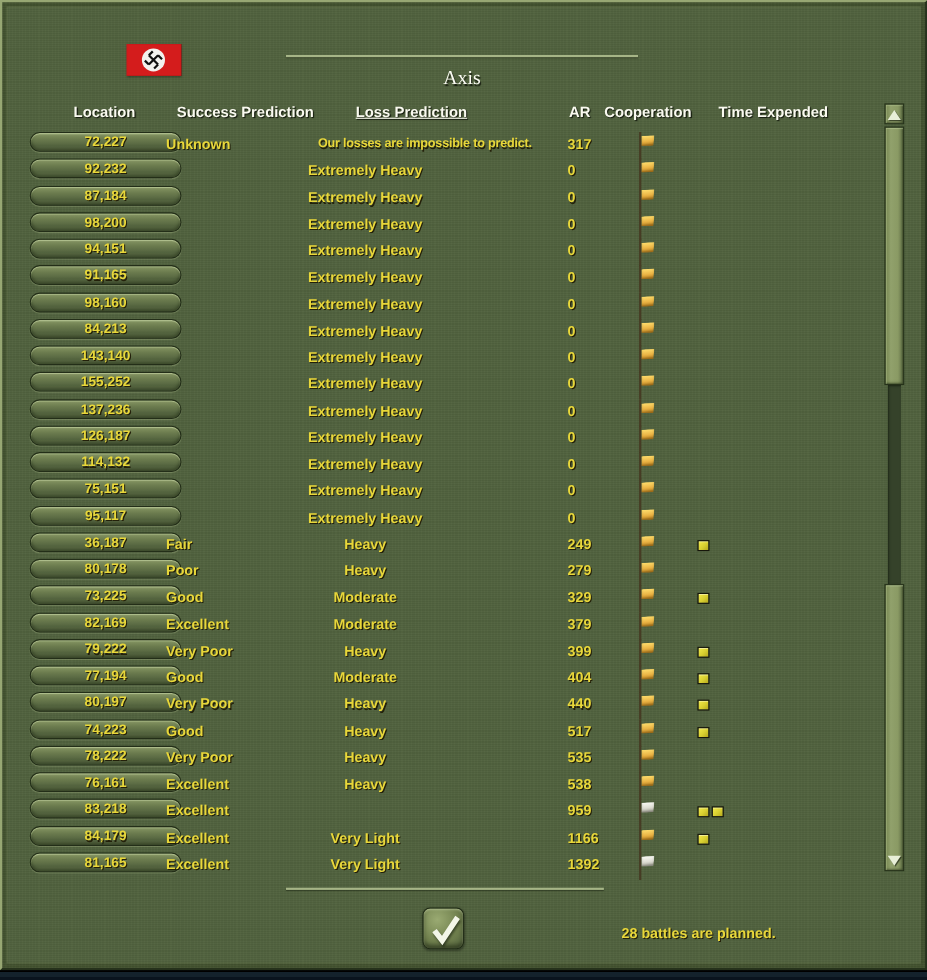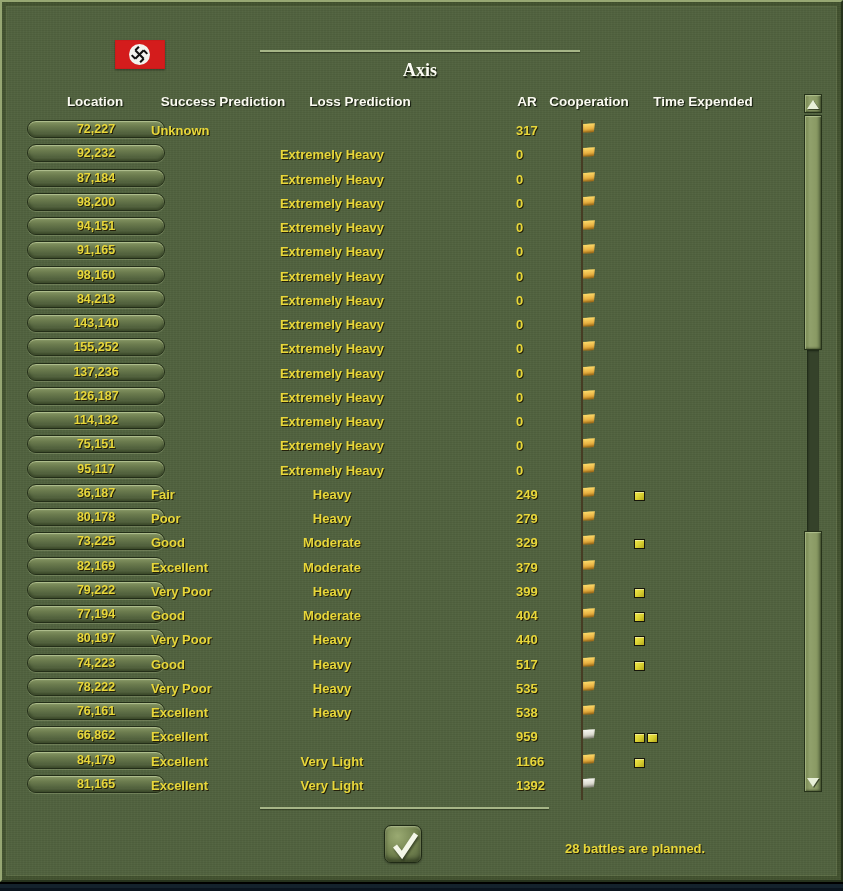--- a/index.html
+++ b/index.html
@@ -22,29 +22,29 @@
     box-shadow:0 1px 2px rgba(0,0,0,.4), inset 0 0 1px rgba(0,0,0,.4);}
   .flag .disc{position:absolute;left:14px;top:4px;width:21px;height:21px;border-radius:50%;background:#f2f2ee;}
   .flag svg{position:absolute;left:16px;top:6px;transform:rotate(45deg);}
   .title{position:absolute;left:258px;top:16px;width:320px;text-align:center;
     font-family:"Liberation Serif",serif;font-weight:bold;font-size:27px;letter-spacing:1.5px;
     color:#fcfcf4;text-shadow:2px 2px 1px rgba(8,12,4,.85);white-space:nowrap;}
   .rule{position:absolute;height:2px;background:#a6b587;box-shadow:0 1px 1px rgba(20,28,12,.5);}
   .rule.top{left:258px;top:48px;width:320px;}
   .rule.bottom{left:258px;top:805px;width:289px;}
   .subtitle{position:absolute;left:258px;top:58px;width:320px;text-align:center;
-    font-family:"Liberation Serif",serif;font-weight:bold;font-size:18px;
+    font-family:"Liberation Serif",serif;font-weight:normal;font-size:18px;
     color:#fcfcf4;text-shadow:1px 2px 1px rgba(8,12,4,.85);}
 
   
   .colhead{position:absolute;top:92px;height:16px;text-align:center;
     font-size:13.5px;font-weight:bold;color:#fafaf0;text-shadow:1px 1px 1px rgba(10,14,6,.9);white-space:nowrap;}
   .ch-location{left:43px;width:100px;}
   .ch-success{left:146px;width:150px;}
-  .ch-loss{left:283px;width:150px;}
+  .ch-loss{left:297px;width:150px;text-decoration:underline;}
   .ch-ar{left:509px;width:32px;}
   .ch-coop{left:537px;width:100px;}
   .ch-time{left:650px;width:102px;}
 
   
   #rows{position:absolute;left:0;top:118px;width:843px;height:682px;}
   .row{position:absolute;left:0;width:843px;height:25px;}
   .cell{position:absolute;top:2px;font-size:13px;font-weight:bold;line-height:18px;
     color:#e8d73a;text-shadow:1px 1px 0 #23200a;white-space:nowrap;}
   .pill{position:absolute;left:25px;top:0;width:138px;height:18px;border-radius:10px;
@@ -117,20 +117,21 @@
     <div class="colhead ch-success">Success Prediction</div>
     <div class="colhead ch-loss">Loss Prediction</div>
     <div class="colhead ch-ar">AR</div>
     <div class="colhead ch-coop">Cooperation</div>
     <div class="colhead ch-time">Time Expended</div>
 
     <div id="rows">
         <div class="row" style="top: 0px;">
     <button class="pill">72,227</button>
     <div class="cell success">Unknown</div>
+    <div class="cell loss long">Our losses are impossible to predict.</div>
     <div class="cell ar">317</div>
     <div class="coopflag flag-gold">
       <div class="pole"></div>
       <div class="banner"></div>
     </div>
     <div class="squares"></div>
   </div>
         <div class="row" style="top: 24.25px;">
     <button class="pill">92,232</button>
     <div class="cell success"></div>
@@ -401,21 +402,21 @@
     <div class="cell success">Excellent</div>
     <div class="cell loss">Heavy</div>
     <div class="cell ar">538</div>
     <div class="coopflag flag-gold">
       <div class="pole"></div>
       <div class="banner"></div>
     </div>
     <div class="squares"></div>
   </div>
         <div class="row" style="top: 606.25px;">
-    <button class="pill">66,862</button>
+    <button class="pill">83,218</button>
     <div class="cell success">Excellent</div>
     <div class="cell ar">959</div>
     <div class="coopflag flag-white">
       <div class="pole"></div>
       <div class="banner"></div>
     </div>
     <div class="squares">
             <div class="sq"></div>
             <div class="sq"></div>
           </div>

